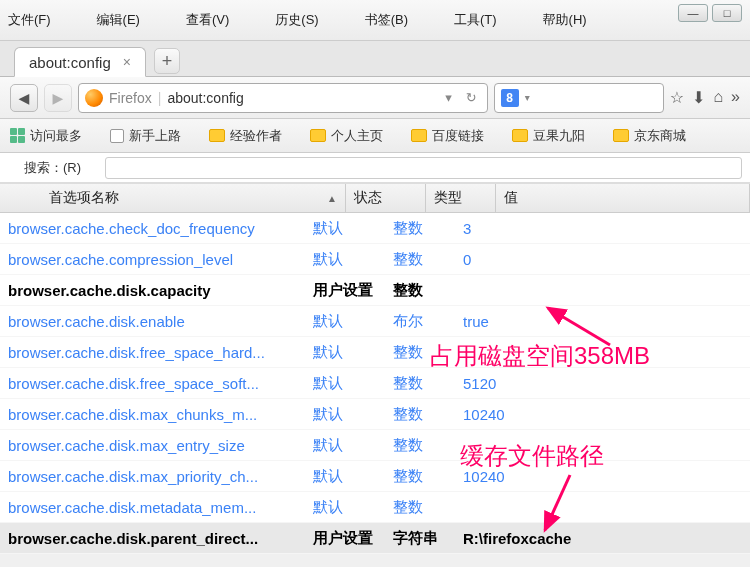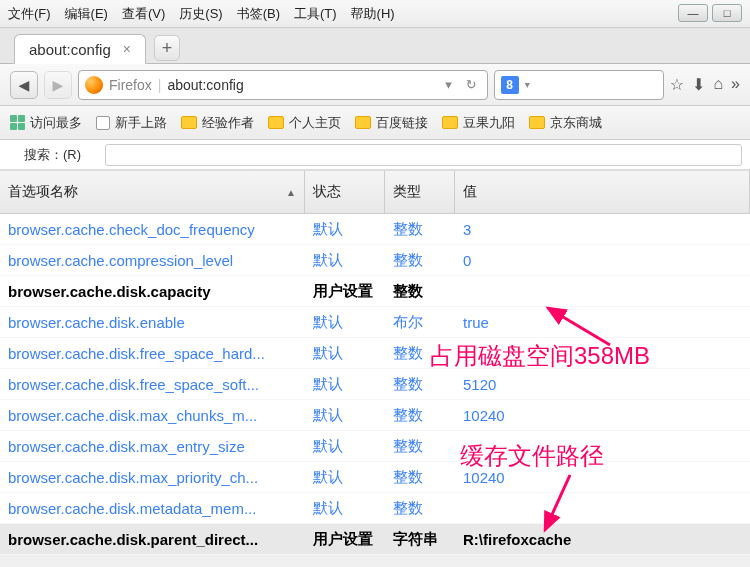--- a/index.html
+++ b/index.html
@@ -1,18 +1,18 @@
 <!DOCTYPE html>
 <html><head>
 <meta charset="utf-8">
 <style>
   * { box-sizing: border-box; margin: 0; padding: 0; font-family: "Microsoft YaHei", Arial, sans-serif; }
   body { width: 750px; height: 567px; background: #f0f0f0; overflow: hidden; position: relative; }
 
-  .menubar { background: linear-gradient(#f8f8f8,#ececec); border-bottom: 1px solid #ccc; height: 28px; display: flex; align-items: center; padding: 0 8px; font-size: 13px; color: #222; }
+  .menubar { background: linear-gradient(#f8f8f8,#ececec); border-bottom: 1px solid #ccc; height: 41px; display: flex; align-items: center; padding: 0 8px; font-size: 13px; color: #222; gap: 32px; }
   .menubar span { margin-right: 14px; cursor: default; }
   .winbtns { position: absolute; top: 4px; right: 8px; display: flex; gap: 4px; }
   .winbtn { width: 30px; height: 18px; background: linear-gradient(#f6f6f6,#dcdcdc); border:1px solid #9aa; border-radius:3px; display:flex; align-items:center; justify-content:center; font-size:11px; color:#333; }
 
   .tabbar { background: #e7e7e7; height: 36px; display:flex; align-items:flex-end; padding-left: 14px; border-bottom:1px solid #bbb; }
   .tab { background:#fff; border:1px solid #bbb; border-bottom:1px solid #fff; border-radius:6px 6px 0 0; height:30px; padding:0 14px; display:flex; align-items:center; gap:12px; font-size:15px; color:#333; margin-bottom:-1px; }
   .tab .close { color:#888; font-size:14px; }
   .newtab { width:26px; height:26px; margin-left:8px; margin-bottom:2px; display:flex; align-items:center; justify-content:center; color:#666; font-size:18px; border:1px solid #ccc; border-radius:5px; background:linear-gradient(#fafafa,#e5e5e5); }
 
   .navbar { background: linear-gradient(#f9f9f9,#eeeeee); border-bottom:1px solid #ccc; height:42px; display:flex; align-items:center; padding:0 10px; gap:6px; }
@@ -22,33 +22,33 @@
   .urlbox .brand { color:#888; font-size:14px; }
   .urlbox .sep { color:#ccc; }
   .urlbox .addr { color:#333; }
   .urlbox .spacer { flex:1; }
   .urlbox .reload, .urlbox .drop { color:#888; font-size:13px; padding:0 4px; }
   .searchbox { width:170px; height:30px; border:1px solid #aaa; border-radius:4px; background:#fff; display:flex; align-items:center; padding:0 6px; gap:6px; }
   .g-icon { width:18px; height:18px; background:#4285f4; color:#fff; font-weight:bold; display:flex; align-items:center; justify-content:center; font-size:12px; border-radius:2px; }
   .searchbox input { border:none; outline:none; font-size:14px; font-style:italic; color:#888; width:100%; }
   .right-icons { display:flex; gap:8px; color:#555; font-size:16px; }
 
-  .bookmarkbar { background: linear-gradient(#f7f7f7,#ececec); border-bottom:1px solid #ccc; height:34px; display:flex; align-items:center; padding:0 10px; gap:14px; font-size:13px; color:#333; }
+  .bookmarkbar { background: linear-gradient(#f7f7f7,#ececec); border-bottom:1px solid #ccc; height:34px; display:flex; align-items:center; padding:0 10px; gap:28px; font-size:13px; color:#333; }
   .bm { display:flex; align-items:center; gap:5px; }
   .bm .folder { width:16px; height:13px; background:#fc3; border:1px solid #e6a700; border-radius:2px; }
   .bm .box { width:14px; height:14px; border:1px solid #999; border-radius:2px; background:#fff; }
   .bm .grid { width:15px; height:15px; display:grid; grid-template-columns:1fr 1fr; grid-template-rows:1fr 1fr; gap:1px; }
   .bm .grid div { background:#5b8; border-radius:1px; }
 
   .searchrow { background:#fff; border-bottom:1px solid #ddd; height:30px; display:flex; align-items:center; font-size:13px; }
   .searchrow .lbl { padding:0 24px; color:#333; }
   .searchrow input { flex:1; height:22px; border:1px solid #ccc; border-radius:3px; margin-right:8px; padding:0 6px; font-size:13px; outline:none; }
 
   .table { background:#fff; }
-  .thead { display:flex; background:linear-gradient(#f5f5f5,#e8e8e8); border-bottom:1px solid #ccc; font-size:14px; color:#222; height:44px; align-items:center; border-top:1px solid #ddd; }
+  .thead { display:flex; background:linear-gradient(#f5f5f5,#e8e8e8); border-bottom:1px solid #ccc; font-size:14px; color:#222; height:30px; align-items:center; border-top:1px solid #ddd;padding-left:41px; }
   .th, .td { padding:0 8px; }
   .c-name { width:305px; display:flex; align-items:center; gap:4px; }
   .c-state { width:80px; }
   .c-type { width:70px; }
   .c-value { flex:1; }
   .thead .th { border-right:1px solid #ccc; height:100%; display:flex; align-items:center; }
   .sort { font-size:10px; color:#666; margin-left:auto; }
 
   .row { display:flex; height:31px; align-items:center; font-size:15px; color:#3b82f6; border-bottom:1px solid #f5f5f5; }
   .row.bold { font-weight:bold; color:#000; }

